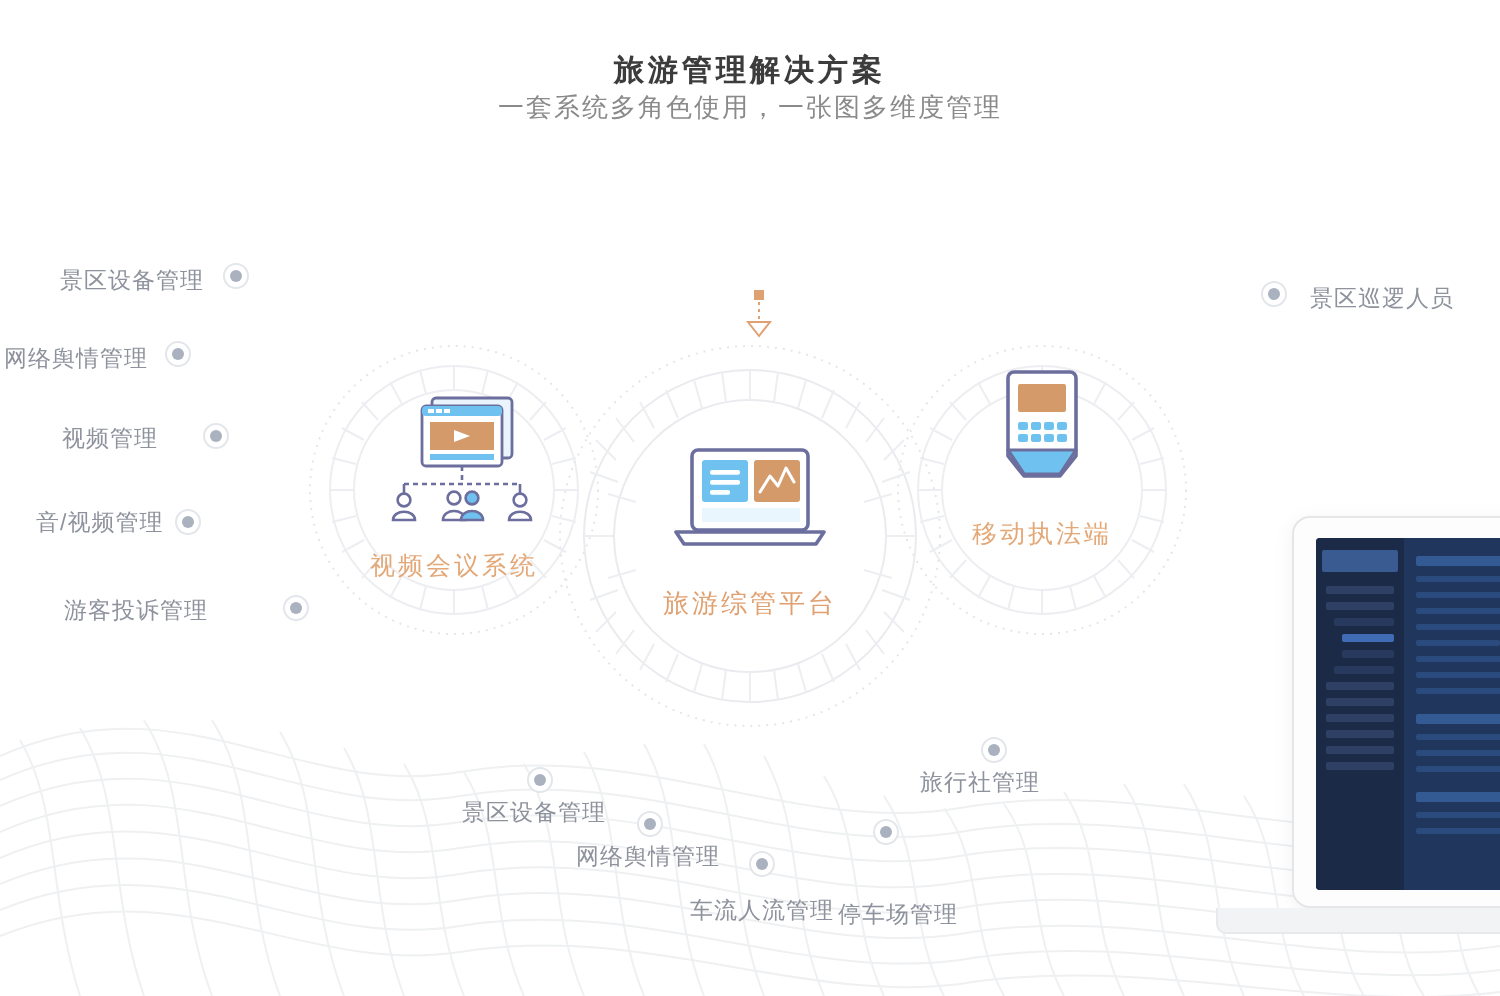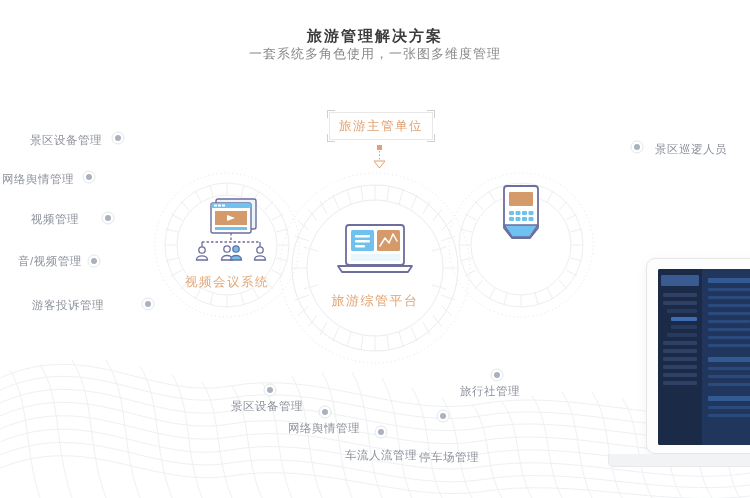--- a/index.html
+++ b/index.html
@@ -277,29 +277,20 @@
       <path d="M443,330 L443,409" stroke="url(#fadeV)" stroke-width="1"></path>
       <circle cx="443" cy="416" r="6" fill="#fff" stroke="#e3e6ea" stroke-width="1"></circle>
       <circle cx="443" cy="416" r="3" fill="#aab2c0"></circle>
 
       <path d="M497,310 L497,368" stroke="url(#fadeV)" stroke-width="1"></path>
       <circle cx="497" cy="375" r="6" fill="#fff" stroke="#e3e6ea" stroke-width="1"></circle>
       <circle cx="497" cy="375" r="3" fill="#aab2c0"></circle>
     </g>
   </svg>
 
-  <div class="badge-wrap">
-    <div class="badge">
-      <span class="corner tl"></span>
-      <span class="corner tr"></span>
-      <span class="corner bl"></span>
-      <span class="corner br"></span>
-      <span class="badge-text">旅游主管单位</span>
-    </div>
-  </div>
 
   <div class="node" style="left:162px;top:194px;width:130px;">
     <svg width="94" height="70" viewBox="0 0 94 70">
       <rect x="36" y="5" width="40" height="30" rx="2" fill="#e9f4fd" stroke="#6c6e9e" stroke-width="1.4"></rect>
       <rect x="31" y="9" width="40" height="30" rx="2" fill="#fff" stroke="#6c6e9e" stroke-width="1.4"></rect>
       <rect x="31" y="9" width="40" height="5" rx="2" fill="#6fc2f0"></rect>
       <rect x="34" y="10.5" width="3" height="2" fill="#fff"></rect>
       <rect x="38" y="10.5" width="3" height="2" fill="#fff"></rect>
       <rect x="42" y="10.5" width="3" height="2" fill="#fff"></rect>
       <rect x="35" y="17" width="32" height="14" fill="#d49a6a"></rect>
@@ -343,20 +334,21 @@
       <rect x="16" y="29" width="5" height="4" rx="1" fill="#6fc2f0"></rect>
       <rect x="22.5" y="29" width="5" height="4" rx="1" fill="#6fc2f0"></rect>
       <rect x="29" y="29" width="5" height="4" rx="1" fill="#6fc2f0"></rect>
       <rect x="35.5" y="29" width="5" height="4" rx="1" fill="#6fc2f0"></rect>
       <rect x="16" y="35" width="5" height="4" rx="1" fill="#6fc2f0"></rect>
       <rect x="22.5" y="35" width="5" height="4" rx="1" fill="#6fc2f0"></rect>
       <rect x="29" y="35" width="5" height="4" rx="1" fill="#6fc2f0"></rect>
       <rect x="35.5" y="35" width="5" height="4" rx="1" fill="#6fc2f0"></rect>
       <path d="M11,43 L45,43 L37,55 L19,55 Z" fill="#6fc2f0" stroke="#6c6e9e" stroke-width="1.6" stroke-linejoin="round"></path>
     </svg>
+    <div class="node-label">移动执法端</div>
   </div>
 
   <div class="lbl" style="left:30px;top:133px;">景区设备管理</div>
   <div class="lbl" style="left:2px;top:172px;">网络舆情管理</div>
   <div class="lbl" style="left:31px;top:212px;">视频管理</div>
   <div class="lbl" style="left:18px;top:254px;">音/视频管理</div>
   <div class="lbl" style="left:32px;top:298px;">游客投诉管理</div>
 
   <div class="lbl" style="left:655px;top:142px;">景区巡逻人员</div>
 

